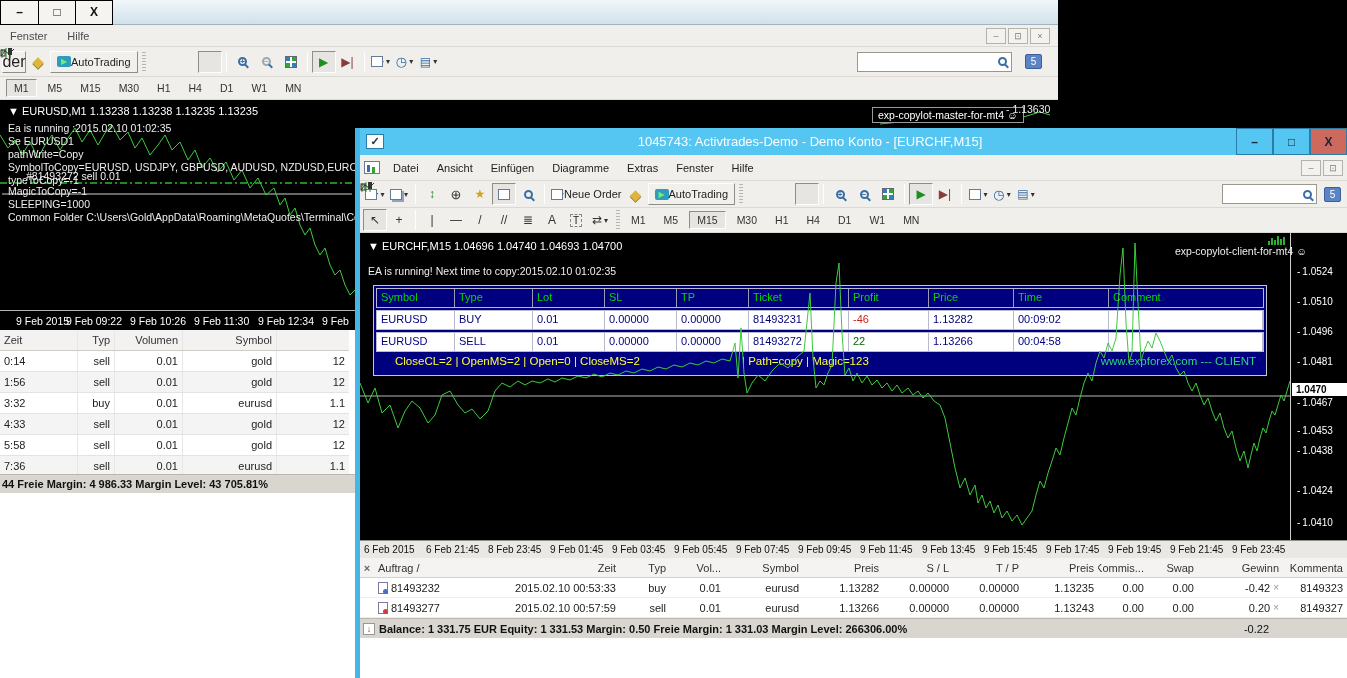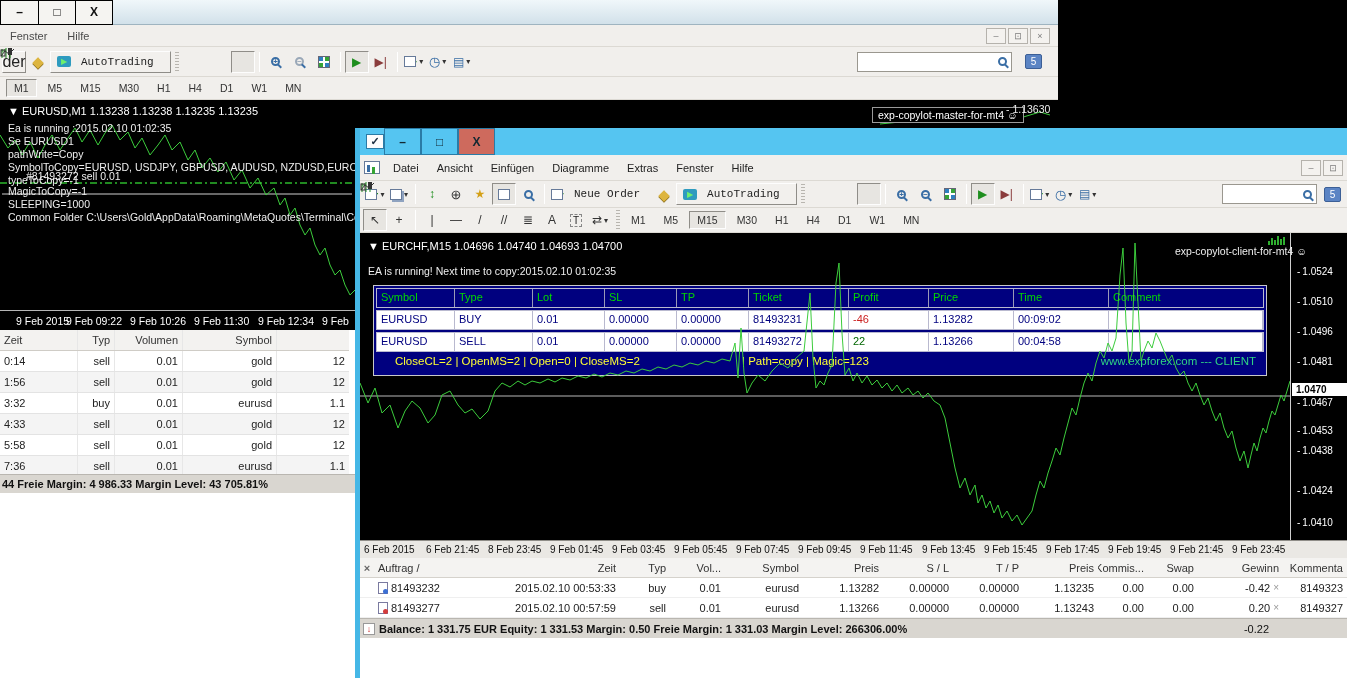--- a/index.html
+++ b/index.html
@@ -60,21 +60,21 @@
   #fwin .title { flex:1; text-align:center; font-size:13px; color:#fbfeff; white-space:nowrap; overflow:hidden; }
   .fw-btn { width:37px; height:27px; border:1px solid #2a7ba6; display:flex; align-items:center; justify-content:center; font-weight:bold; font-size:12px; color:#132832; background:#55c5f1; }
   .fw-close { background:#ce6a5d; }
   .check-icon { width:18px; height:15px; background:#fdfdfd; border:1px solid #2a7ba6; color:#234; font-size:11px; display:flex; align-items:center; justify-content:center; font-weight:bold; }
   #fwin .menubar { height:26px; background:#f1efec; border-bottom:1px solid #dcd9d3; display:flex; align-items:center; font-size:11px; color:#222; padding:0 4px; }
   #fwin .menubar .mitem { padding:0 9px; }
   .app-icon { width:16px; height:13px; border:1px solid #667a99; background:#fff; position:relative; margin-right:4px; }
   .app-icon::after { content:""; position:absolute; left:2px; bottom:1px; width:3px; height:7px; background:#3a6ea5; box-shadow:5px 2px 0 #35a335; }
   #fwin .toolbar { height:27px; background:#f1efec; border-bottom:1px solid #dcd9d3; display:flex; align-items:center; padding:0 3px; position:relative; }
   #fwin .toolbar2 { height:25px; background:#f1efec; border-bottom:1px solid #dcd9d3; display:flex; align-items:center; padding:0 3px; }
-  .label-btn { font-size:11px; color:#222; display:flex; align-items:center; gap:4px; padding:2px 10px;font-family:Liberation Mono, monospace; }
+  .label-btn { font-size:11px; color:#222; display:flex; align-items:center; gap:4px; padding:2px 0; }
 
   #fchart { left:0; top:105px; width:987px; height:325px; background:#000; overflow:hidden; }
   #fchart .price-axis { position:absolute; left:930px; top:0; width:57px; height:307px; border-left:1px solid #cfcfcf; background:#000; }
   .paxis-label { position:absolute; left:6px; color:#fff; font-size:10px; }
   .paxis-label::before { content:"-"; margin-right:2px; }
   .cur-price { position:absolute; left:1px; width:55px; background:#fff; color:#000; font-size:10px; font-weight:bold; padding:1px 4px; z-index:5; }
   #fchart .time-strip { position:absolute; left:0; top:307px; width:987px; height:18px; background:#eae8e4; border-top:1px solid #8f8d88; }
   .ftime { position:absolute; top:3px; color:#111; font-size:10px; white-space:nowrap; }
   .histo { position:absolute; display:flex; align-items:flex-end; gap:1px; }
   .histo i { width:2px; background:#2fae2f; display:block; }
@@ -298,20 +298,21 @@
         <span class="hc hc3">eurusd</span>
         <span class="hc hc4">1.1</span>
     </div>
   </div>
   <div id="bstatus" class="abs">44  Freie Margin: 4 986.33  Margin Level: 43 705.81%</div>
 </div>
 
 <div id="fwin" class="abs">
   <div class="titlebar">
     <span class="check-icon">✓</span>
+    <div class="title">1045743: Activtrades-Demo - Demo Konto - [EURCHF,M15]</div>
     <div class="flex">
       <div class="fw-btn">–</div>
       <div class="fw-btn">□</div>
       <div class="fw-btn fw-close">X</div>
     </div>
   </div>
   <div class="menubar">
     <span class="app-icon"></span>
     <span class="mitem">Datei</span>
     <span class="mitem">Ansicht</span>

